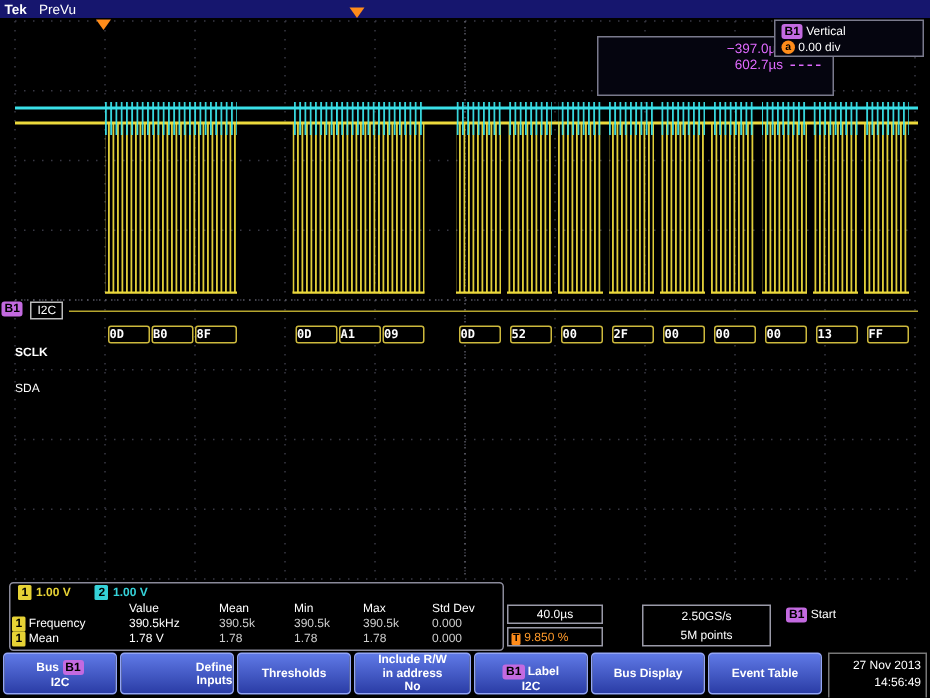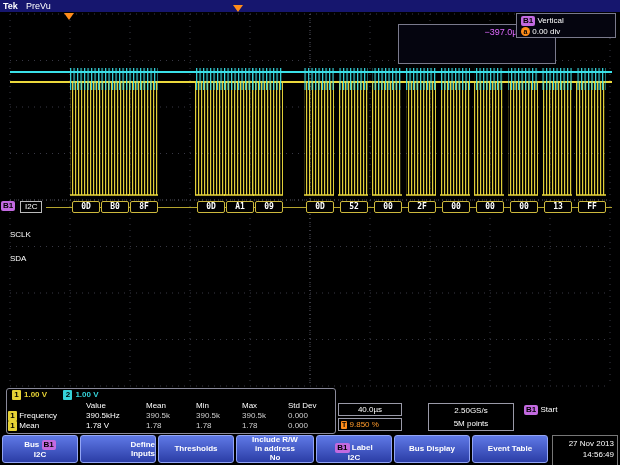--- a/index.html
+++ b/index.html
@@ -24,22 +24,22 @@
     border:1px solid #7a7a8c;font-size:9px;color:#e06aff;text-align:right;
     padding:2px 8px;box-sizing:border-box;line-height:11px;}
   .cursdash{display:inline-block;width:20px;border-top:1px dashed #e06aff;vertical-align:middle;margin-left:5px;}
   
   #vert-box{left:516px;top:13px;width:100px;height:25px;background:#05050f;border:1px solid #7a7a8c;
     font-size:8px;padding:1px 4px;box-sizing:border-box;line-height:11px;}
   
   #bus-badge{left:1px;top:201px;}
   #bus-label{left:20px;top:201px;border:1px solid #bbb;padding:0 4px;font-size:8px;line-height:10px;
     background:#000;color:#fff;}
-  .byte{position:absolute;top:0;width:26px;height:10px;border:1px solid #cdb93d;border-radius:2px;
-    background:#000;color:#fff;font-size:8px;font-weight:bold;text-align:center;line-height:10px;
+  .byte{position:absolute;top:16px;width:26px;height:10px;border:1px solid #cdb93d;border-radius:2px;
+    background:#000;color:#fff;font-size:8px;font-weight:bold;line-height:10px;
     font-family:"DejaVu Sans Mono",monospace;}
   #bytes{left:0;top:201px;width:620px;height:13px;}
   .diglabel{position:absolute;left:10px;font-size:8px;color:#fff;}
   
   #meas-panel{left:6px;top:388px;width:328px;height:44px;border:1px solid #8a8a9a;border-radius:3px;}
   #chrow{left:12px;top:390px;font-size:8px;line-height:10px;}
   .chscale1{color:#e6d235;font-weight:bold;margin:0 14px 0 3px;}
   .chscale2{color:#35d2d9;font-weight:bold;margin-left:3px;}
   #mtable{left:8px;top:401px;width:326px;}
   .mrow{display:grid;grid-template-columns:78px 60px 50px 46px 46px 46px;height:10px;
@@ -151,20 +151,21 @@
     <rect x="576" y="70" width="30" height="113" fill="url(#py)" opacity="0.95"></rect>
     <rect x="576" y="56" width="30" height="22" fill="url(#pc)" opacity="0.95"></rect>
     <line x1="576" y1="183" x2="606" y2="183" stroke="#ecd93c" stroke-width="1.5"></line>
   </svg>
 
 <div class="trig" style="left:64px;top:13px;"></div>
 <div class="trig" style="left:233px;top:5px;"></div>
 
 <div id="cursor-box" class="abs">
   <div><span>−397.0µs</span><span class="cursdash"></span></div>
+  <div><span>602.7µs</span><span class="cursdash"></span></div>
 </div>
 
 <div id="vert-box" class="abs">
   <div><span class="bbadge">B1</span>
        <span>Vertical</span></div>
   <div><span class="knob">a</span>
        <span>0.00 div</span></div>
 </div>
 
 <span id="bus-badge" class="abs bbadge">B1</span>
@@ -180,21 +181,21 @@
     <div class="byte" style="left: 340px;">52</div>
     <div class="byte" style="left: 374px;">00</div>
     <div class="byte" style="left: 408px;">2F</div>
     <div class="byte" style="left: 442px;">00</div>
     <div class="byte" style="left: 476px;">00</div>
     <div class="byte" style="left: 510px;">00</div>
     <div class="byte" style="left: 544px;">13</div>
     <div class="byte" style="left: 578px;">FF</div>
   </div>
 
-<div class="diglabel" style="top:230px;">SCLK</div>
+<div class="diglabel" style="top:230px;font-weight:bold;">SCLK</div>
 <div class="diglabel" style="top:254px;">SDA</div>
 
 <div id="meas-panel" class="abs"></div>
 <div id="chrow" class="abs">
   <span class="chbadge ch1">1</span><span class="chscale1">1.00 V</span>
   <span class="chbadge ch2">2</span><span class="chscale2">1.00 V</span>
 </div>
 <div id="mtable" class="abs">
     <div class="mrow">
       <span class="hd"></span>

